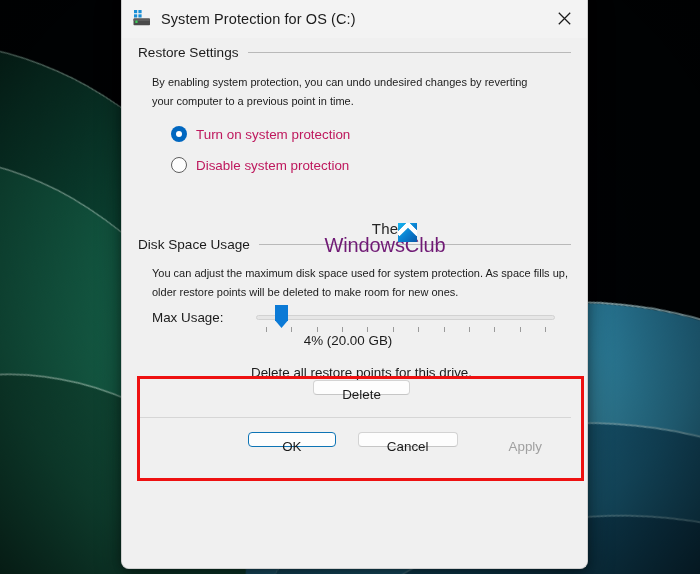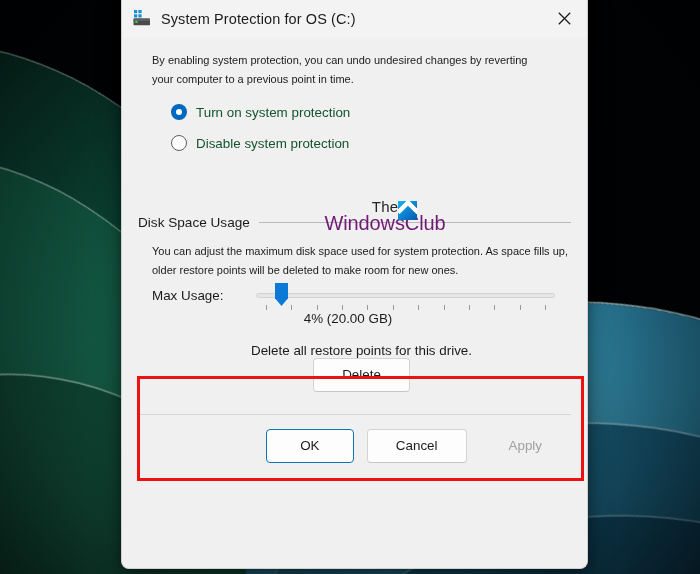--- a/index.html
+++ b/index.html
@@ -179,21 +179,21 @@
     background: #0067c0;
   }
   .radio.on::after {
     content: "";
     position: absolute;
     left: 5px; top: 5px;
     width: 6px; height: 6px;
     border-radius: 50%;
     background: #fff;
   }
-  .radio-label { font-size: 13.4px; color: #14532d; }
+  .radio-label { font-size: 13.4px; color: #be185d; }
 
   
   .watermark {
     position: absolute;
     left: 172px; top: -16px;
     text-align: center;
     pointer-events: none;
     width: 150px;
   }
   .wm-the {
@@ -303,21 +303,21 @@
   .delete-text { font-size: 13.4px; color: #1b1b1b; }
 
   .btn {
     font-family: "Liberation Sans", sans-serif;
     font-size: 13.4px;
     color: #1b1b1b;
     background: #fdfdfd;
     border: 1px solid #d3d3d3;
     border-bottom-color: #c6c6c6;
     border-radius: 4px;
-    height: 34px;
+    height: 15px;
     padding: 0 28px;
     min-width: 84px;
     text-align: center;
     line-height: 28px;
   }
   .btn.default {
     border: 1px solid #0d74b5;
     background: #fdfdfd;
   }
   .btn.disabled {
@@ -327,21 +327,21 @@
   }
 
   .footer-rule {
     height: 1px;
     background: #d6d6d6;
     margin: 22px 0 0 0;
   }
   .footer-btns {
     display: flex;
     justify-content: flex-end;
-    gap: 13px;
+    gap: 22px;
     padding: 14px 0 0 0;
   }
   .footer-btns .btn { min-width: 88px; }
 </style>
 </head>
 <body>
 
 <div id="desktop">
   <div class="wp-layer">
     <div class="band g0"></div>
@@ -372,20 +372,24 @@
     <div class="title-text">System Protection for OS (C:)</div>
     <div class="close-btn">
       <svg width="13" height="13" viewBox="0 0 13 13">
         <path d="M0.8 0.8 L12.2 12.2 M12.2 0.8 L0.8 12.2" stroke="#1b1b1b" stroke-width="1.25" fill="none"></path>
       </svg>
     </div>
   </div>
 
   <div class="dlg-body">
 
+    <div class="sec-header">
+      <span class="lbl">Restore Settings</span>
+      <span class="rule"></span>
+    </div>
 
     <div class="body-text">By enabling system protection, you can undo undesired changes by reverting your computer to a previous point in time.</div>
 
     <div class="radio-row">
       <span class="radio on"></span>
       <span class="radio-label">Turn on system protection</span>
     </div>
 
     <div class="radio-row">
       <span class="radio"></span>

